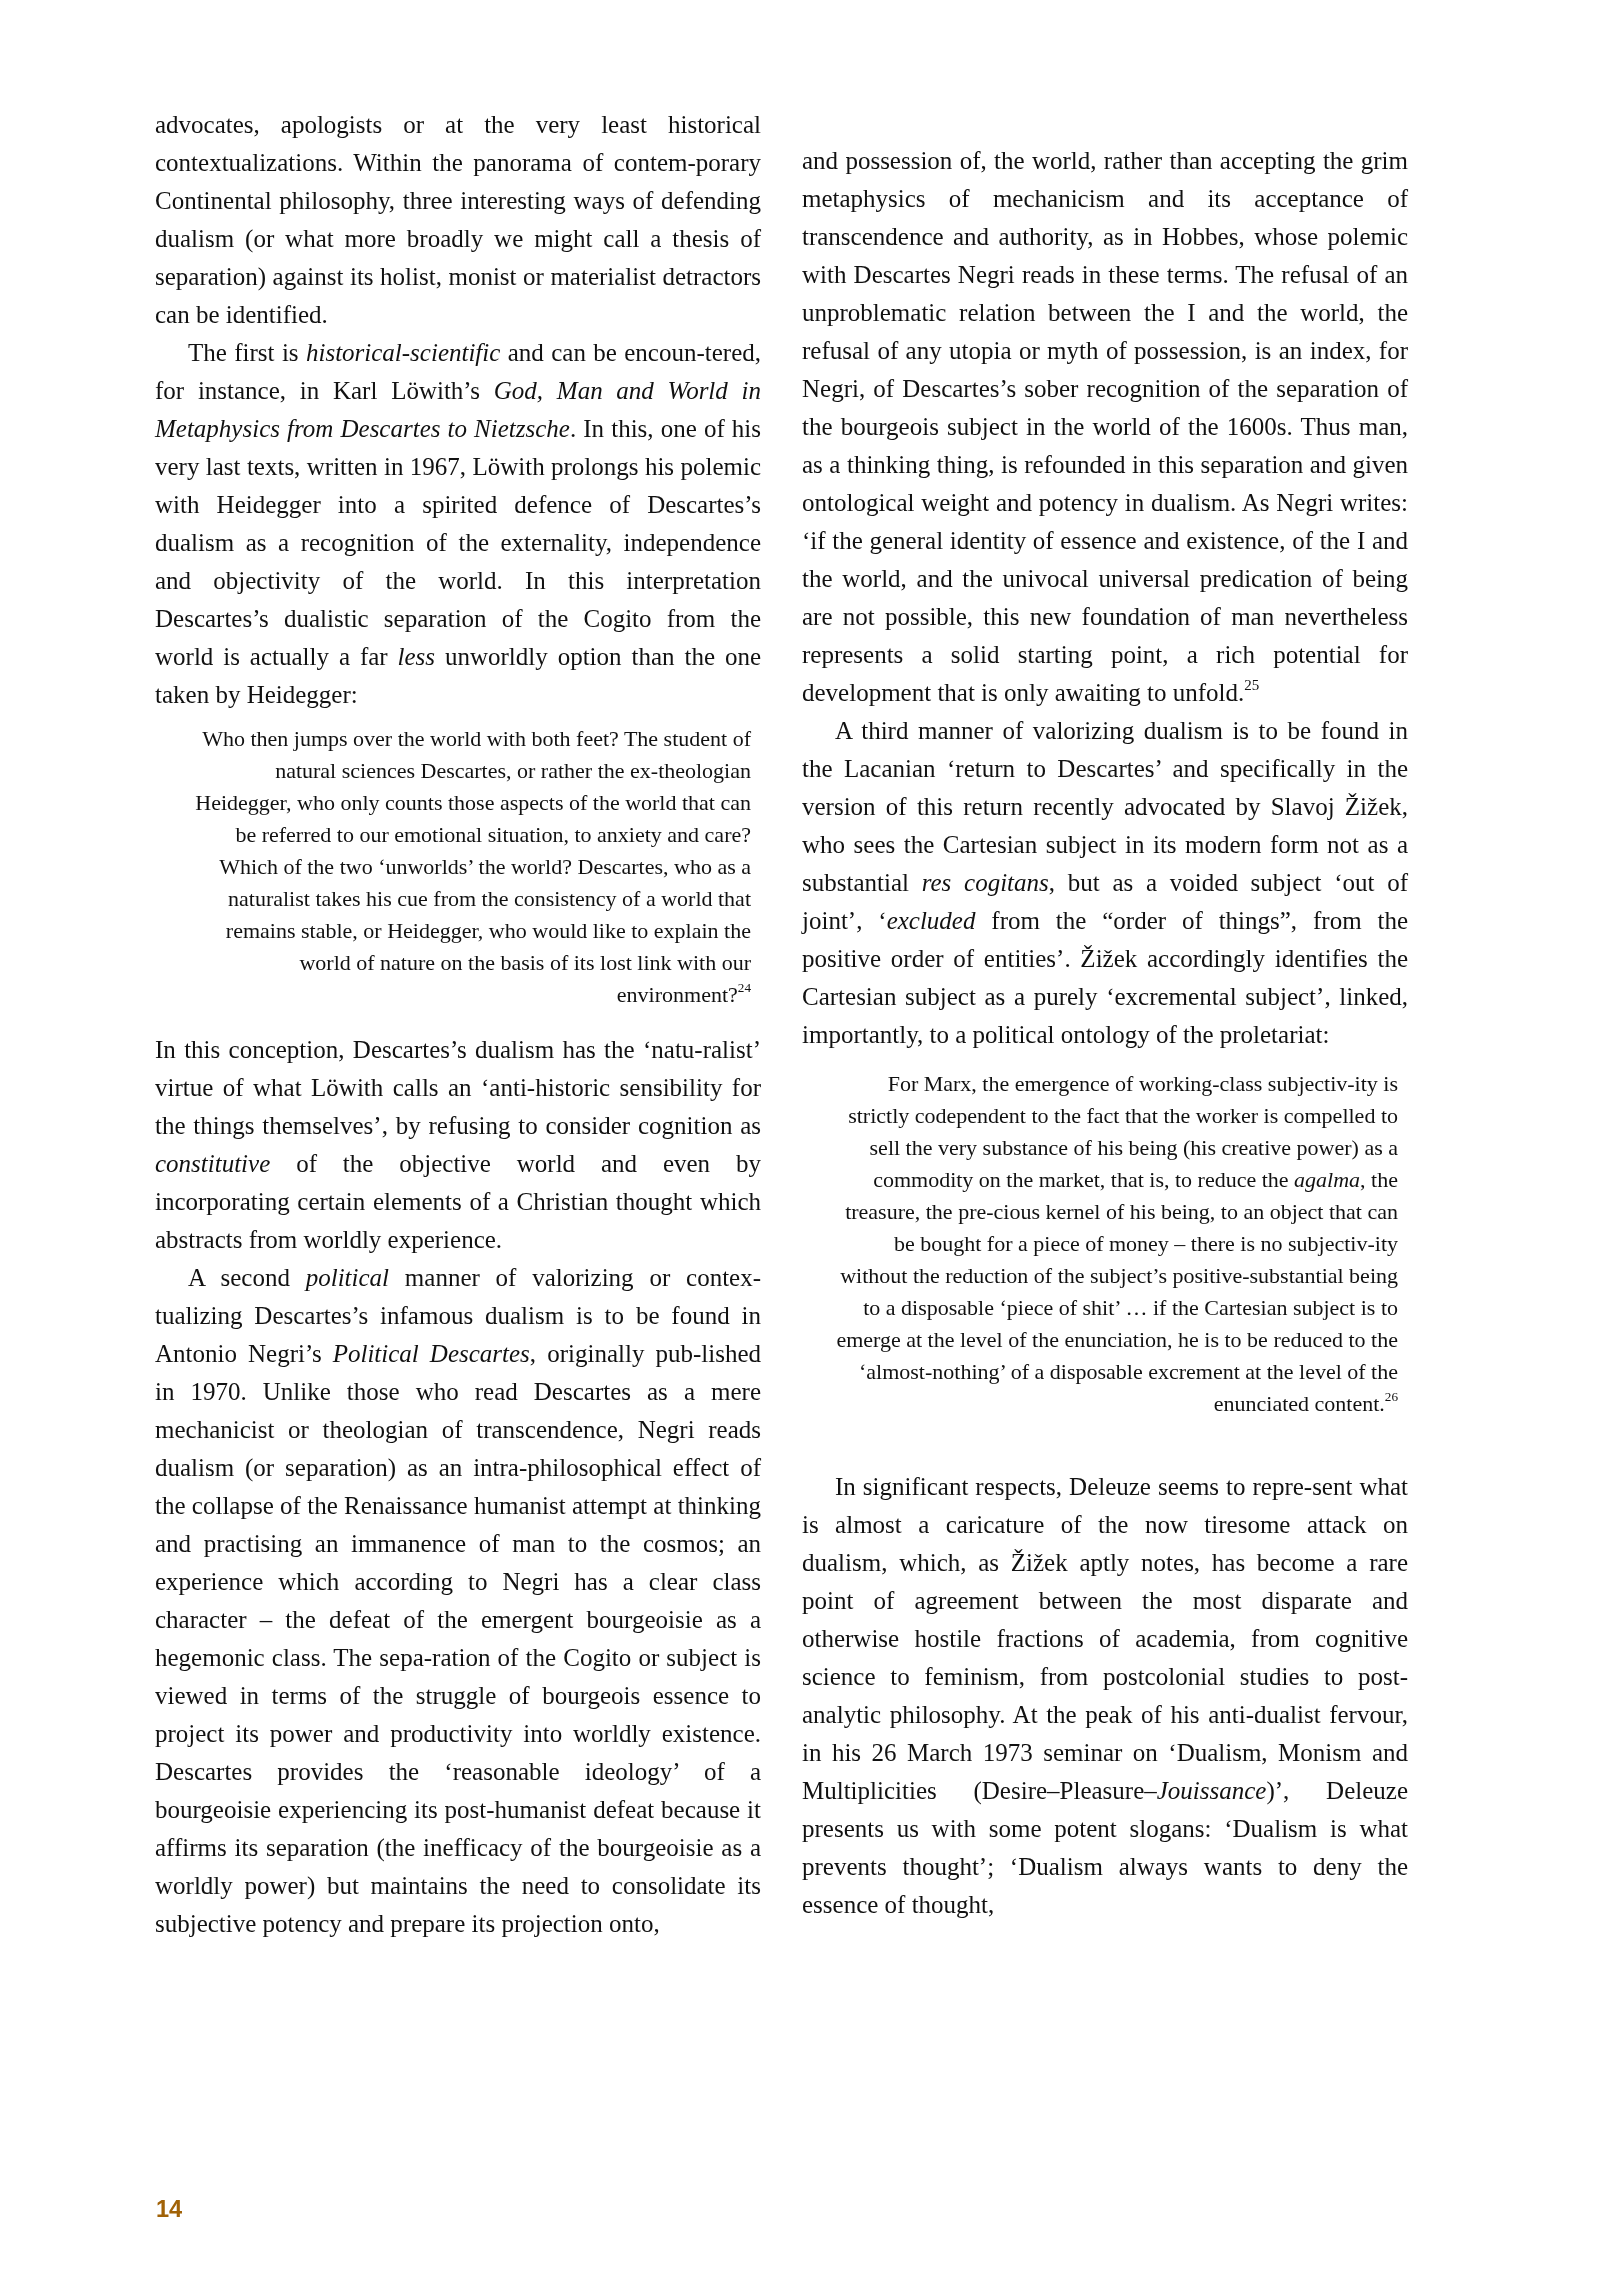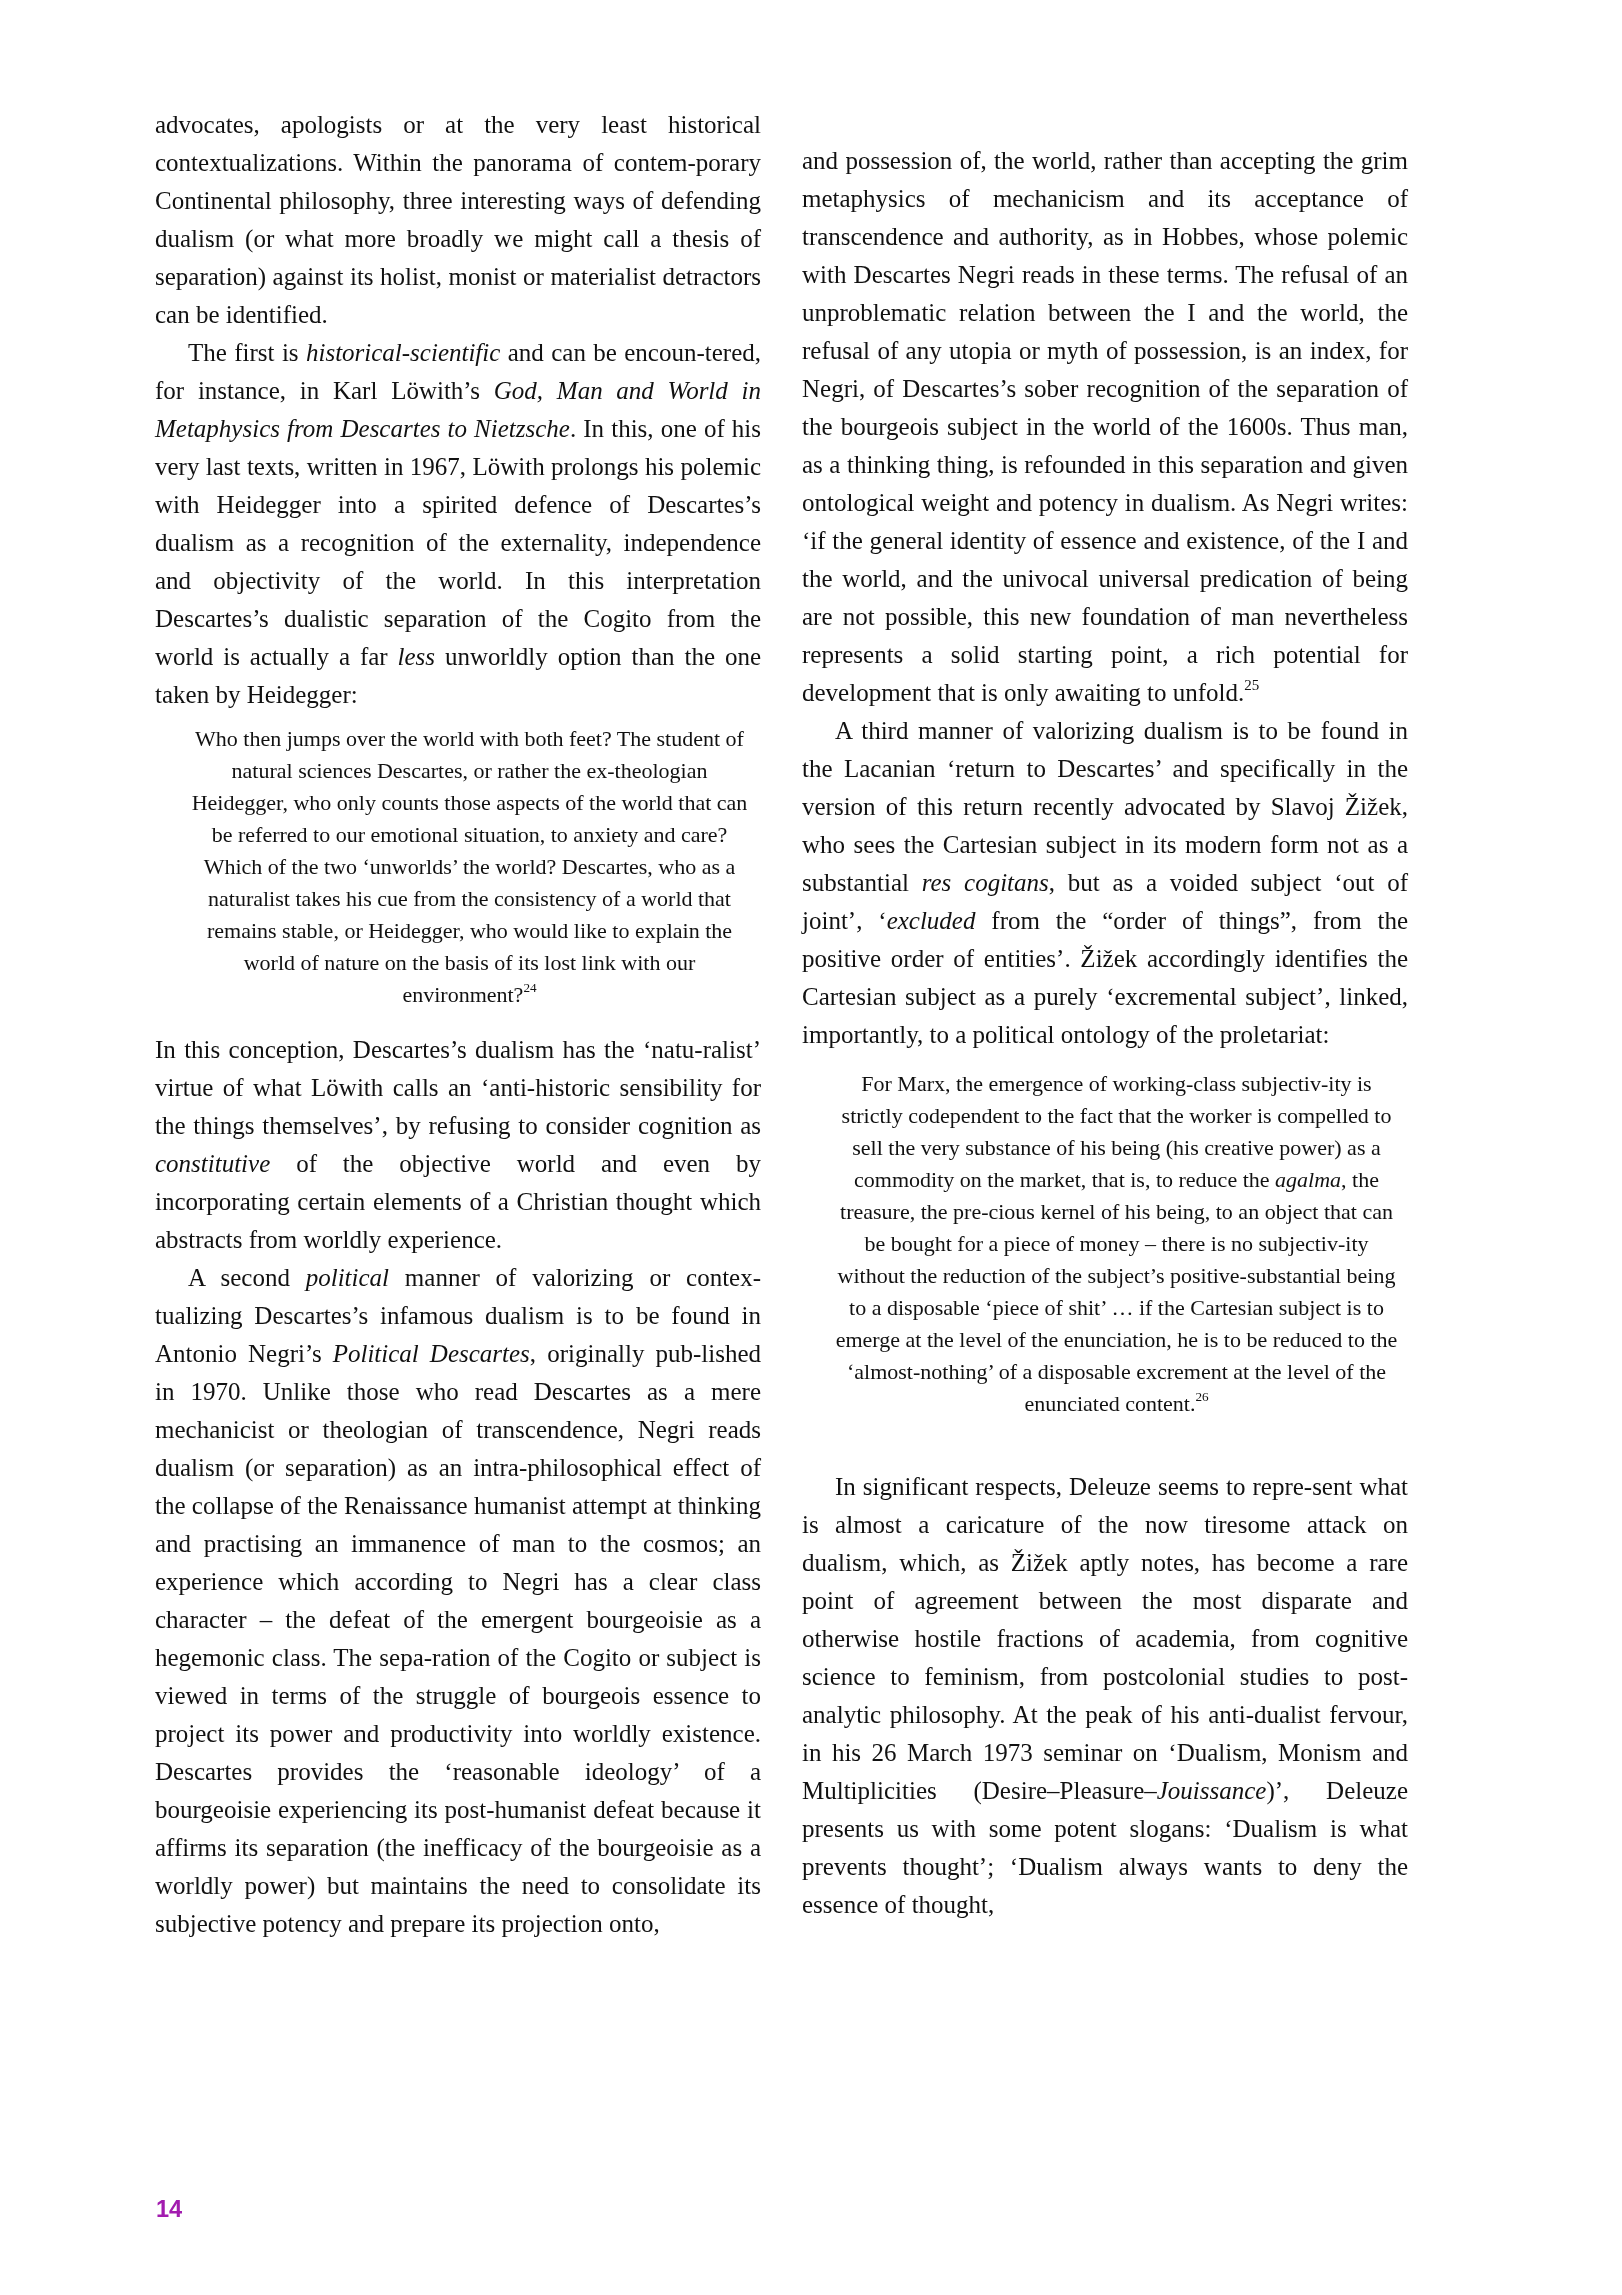--- a/index.html
+++ b/index.html
@@ -12,27 +12,27 @@
   }
   .col-left  { left: 155px; }
   .col-right { left: 802px; margin-top: 36px; }
   .para { margin: 0; text-align: justify; hyphens: none; }
   .para.indent { text-indent: 33px; }
   .quote {
     margin: 9.2px 0 19.6px 33px; width: 563px;
     font-size: 22px; line-height: 32px; text-align: left;
   }
   .quote.right-q { margin: 14.4px 0 48px 33px; }
-  .quote .para { text-align: center; }
+  .quote .para { text-align: right; }
   em { font-style: italic; }
   sup { font-size: 0.6em; line-height: 0; vertical-align: 0.75em; }
   .page-number {
     position: absolute; left: 156px; top: 2196px;
     font-family: "Liberation Sans", "DejaVu Sans", sans-serif;
-    font-weight: bold; font-size: 23.6px; line-height: 26px; color: #a21caf;
+    font-weight: bold; font-size: 23.6px; line-height: 26px; color: #a16207;
   }
 </style>
 </head>
 <body>
 
 <div class="page">
   <div class="column col-left">
       <p class="para"><span>advocates, apologists or at the very least historical contextualizations. Within the panorama of contem-porary Continental philosophy, three interesting ways of defending dualism (or what more broadly we might call a thesis of separation) against its holist, monist or materialist detractors can be identified.</span></p>
       <p class="para indent"><span>The first is </span><em>historical-scientific</em><span> and can be encoun-tered, for instance, in Karl Löwith’s </span><em>God, Man and World in Metaphysics from Descartes to Nietzsche</em><span>. In this, one of his very last texts, written in 1967, Löwith prolongs his polemic with Heidegger into a spirited defence of Descartes’s dualism as a recognition of the externality, independence and objectivity of the world. In this interpretation Descartes’s dualistic separation of the Cogito from the world is actually a far </span><em>less</em><span> unworldly option than the one taken by Heidegger:</span></p>
       <blockquote class="quote">

